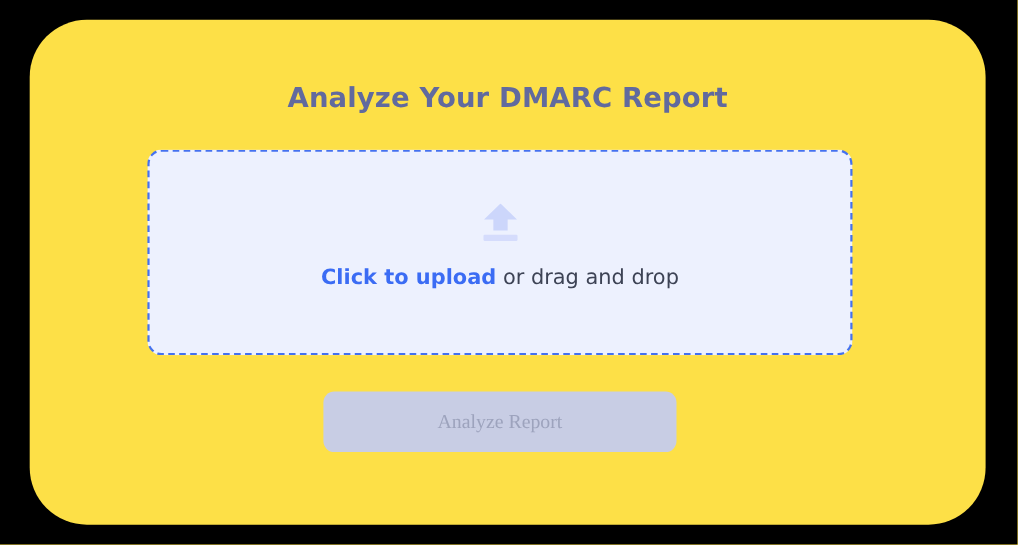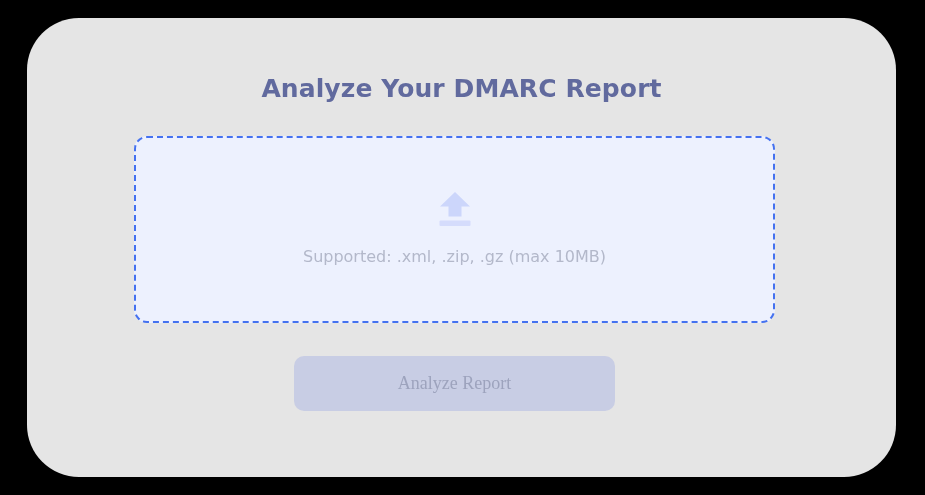--- a/index.html
+++ b/index.html
@@ -20,21 +20,21 @@
     height: 495px;
   }
 
   
   .upload-card {
     position: absolute;
     left: 27px;
     top: 18px;
     width: 869px;
     height: 459px;
-    background: #e5e5e5;
+    background: #fde047;
     border-radius: 52px;
     box-sizing: border-box;
   }
 
   
   .card-title {
     position: absolute;
     left: 0;
     top: 55px;
     width: 869px;
@@ -128,22 +128,24 @@
     <div class="card-title">Analyze Your DMARC Report</div>
 
     <div class="dropzone">
       <div class="dropzone-inner">
 
         <svg class="upload-icon" viewBox="0 0 38 34" xmlns="http://www.w3.org/2000/svg">
           <polygon points="19,0 34,14.5 25.5,14.5 25.5,24.5 12.5,24.5 12.5,14.5 4,14.5" fill="#ccd6fb"></polygon>
           <rect x="3.5" y="28.5" width="31" height="5.5" rx="1" fill="#d5dcfc"></rect>
         </svg>
 
+        <div class="dropzone-primary">
+          <span class="link-text">Click to upload</span><span> or drag and drop</span>
+        </div>
 
-        <div class="dropzone-secondary">Supported: .xml, .zip, .gz (max 10MB)</div>
 
       </div>
     </div>
 
     <button class="analyze-button">Analyze Report</button>
 
   </div>
 </div>
 
 </body></html>

